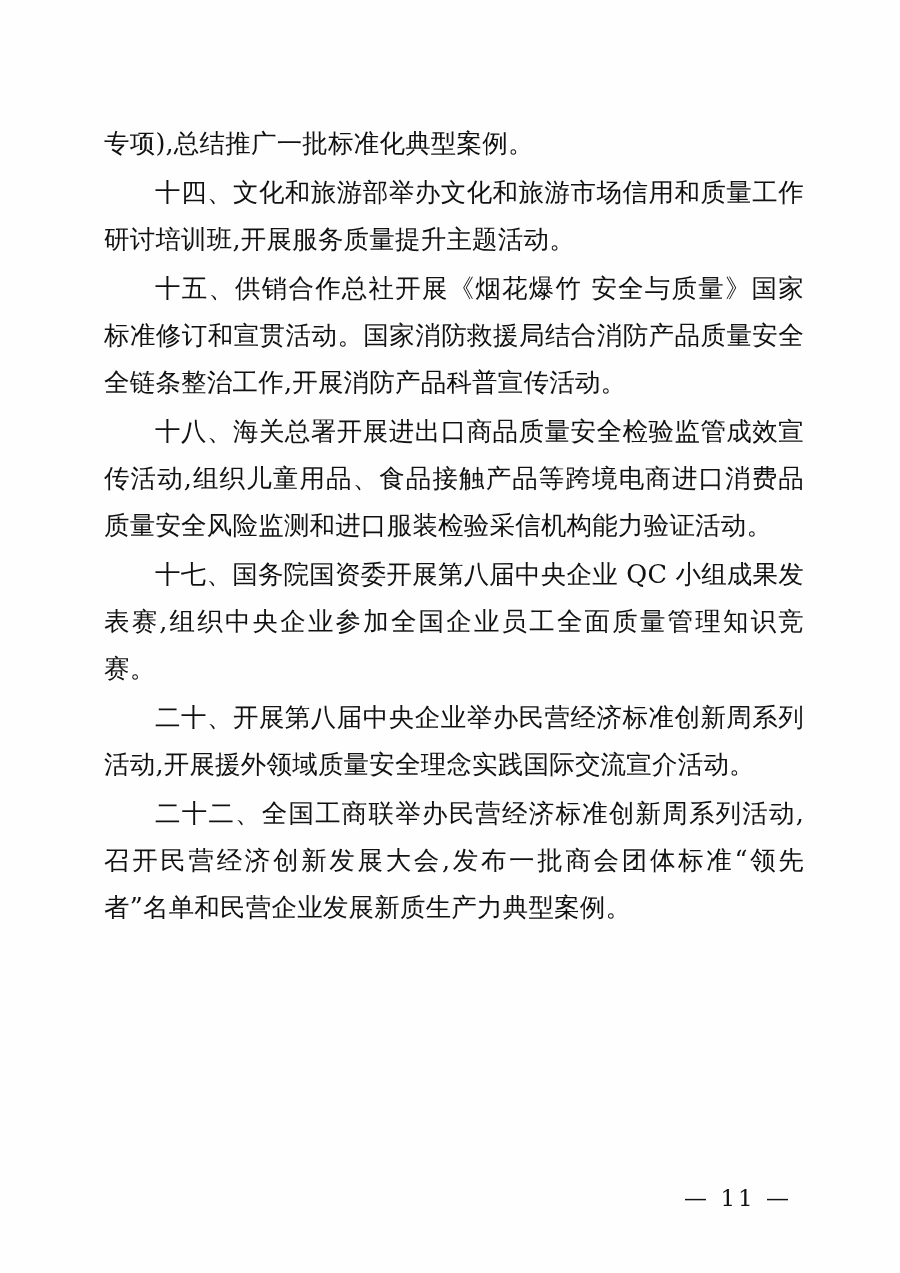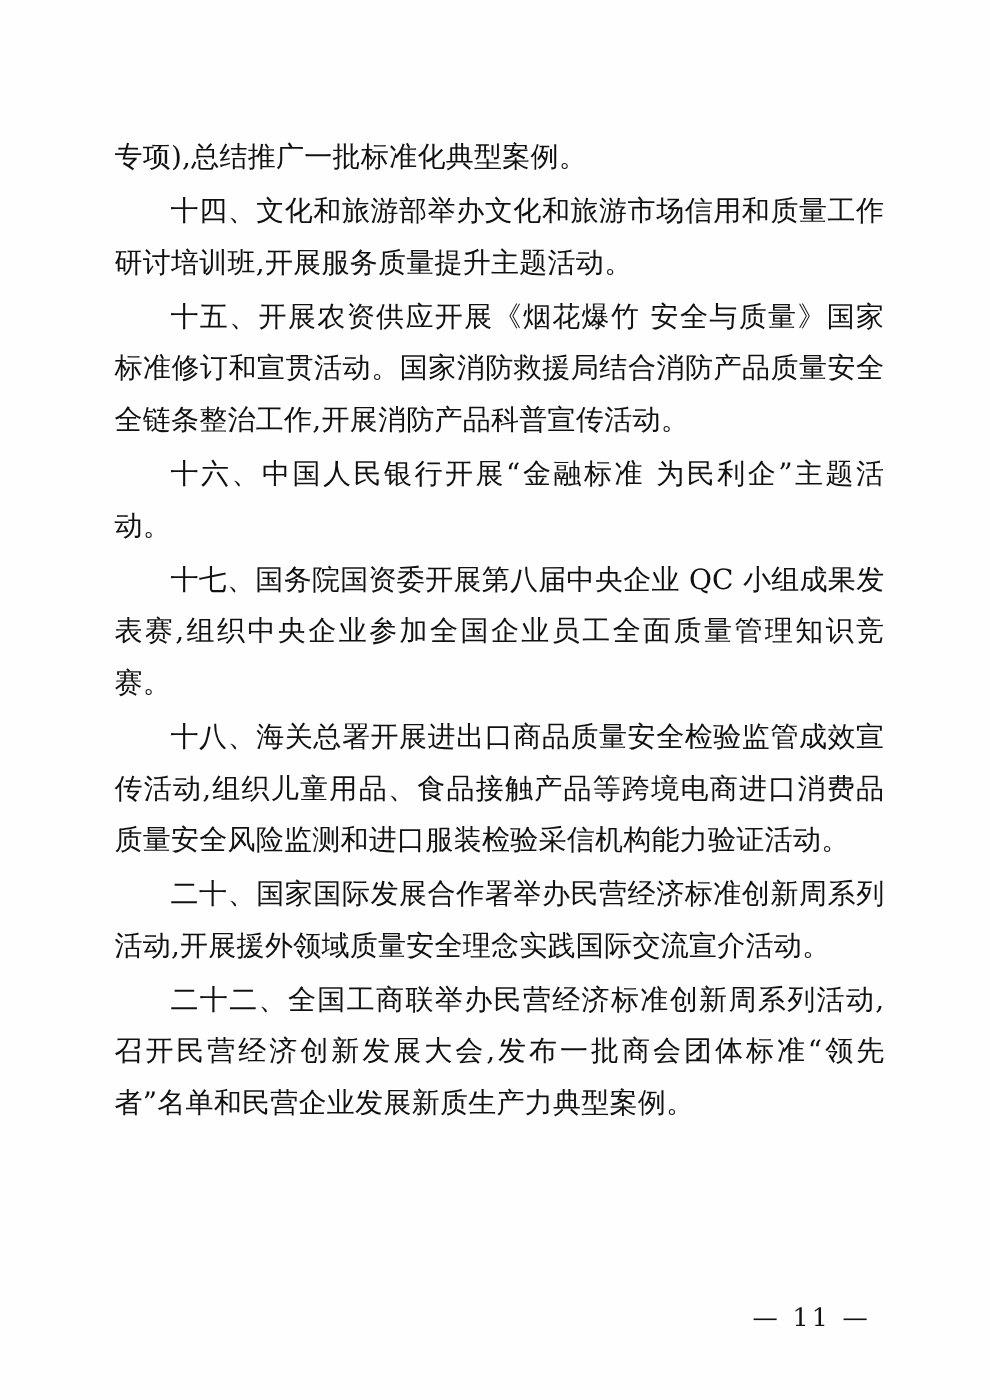--- a/index.html
+++ b/index.html
@@ -61,38 +61,35 @@
 
     <p class="para">
       <span class="lead"></span><span>专项),总结推广一批标准化典型案例。</span>
     </p>
 
     <p class="para indent">
       <span class="lead">十四、文化和旅游部</span><span>举办文化和旅游市场信用和质量工作研讨培训班,开展服务质量提升主题活动。</span>
     </p>
 
     <p class="para indent">
-      <span class="lead">十五、开展农资供应</span><span>开展《烟花爆竹  安全与质量》国家标准修订和宣贯活动。国家消防救援局结合消防产品质量安全全链条整治工作,开展消防产品科普宣传活动。</span>
+      <span class="lead">十五、供销合作总社</span><span>开展《烟花爆竹  安全与质量》国家标准修订和宣贯活动。国家消防救援局结合消防产品质量安全全链条整治工作,开展消防产品科普宣传活动。</span>
     </p>
 
+
     <p class="para indent">
-      <span class="lead">十六、中国人民银行</span><span>开展“金融标准  为民利企”主题活动。</span>
+      <span class="lead">十八、海关总署</span><span>开展进出口商品质量安全检验监管成效宣传活动,组织儿童用品、食品接触产品等跨境电商进口消费品质量安全风险监测和进口服装检验采信机构能力验证活动。</span>
     </p>
 
     <p class="para indent">
       <span class="lead">十七、国务院国资委</span><span>开展第八届中央企业 QC 小组成果发表赛,组织中央企业参加全国企业员工全面质量管理知识竞赛。</span>
     </p>
 
-    <p class="para indent">
-      <span class="lead">十八、海关总署</span><span>开展进出口商品质量安全检验监管成效宣传活动,组织儿童用品、食品接触产品等跨境电商进口消费品质量安全风险监测和进口服装检验采信机构能力验证活动。</span>
-    </p>
-
 
     <p class="para indent">
-      <span class="lead">二十、国家国际发展合作署</span><span>举办民营经济标准创新周系列活动,开展援外领域质量安全理念实践国际交流宣介活动。</span>
+      <span class="lead">二十、开展第八届中央企业</span><span>举办民营经济标准创新周系列活动,开展援外领域质量安全理念实践国际交流宣介活动。</span>
     </p>
 
 
     <p class="para indent">
       <span class="lead">二十二、全国工商联</span><span>举办民营经济标准创新周系列活动,召开民营经济创新发展大会,发布一批商会团体标准“领先者”名单和民营企业发展新质生产力典型案例。</span>
     </p>
 
   </div>
 
   <div class="pagenum-wrap">— 11 —</div>

